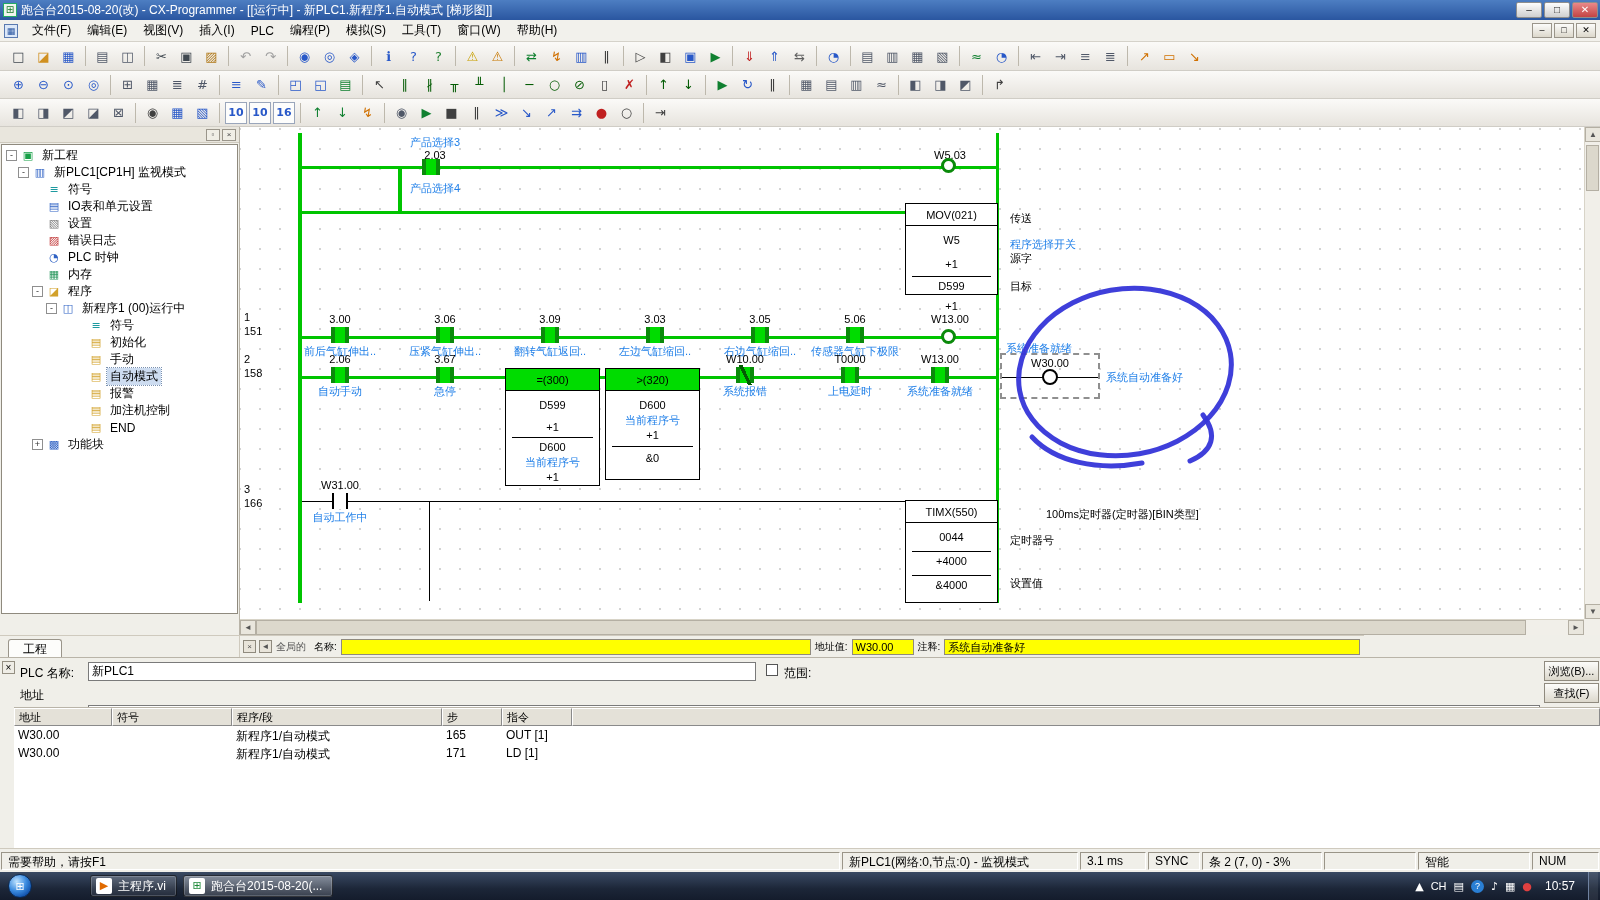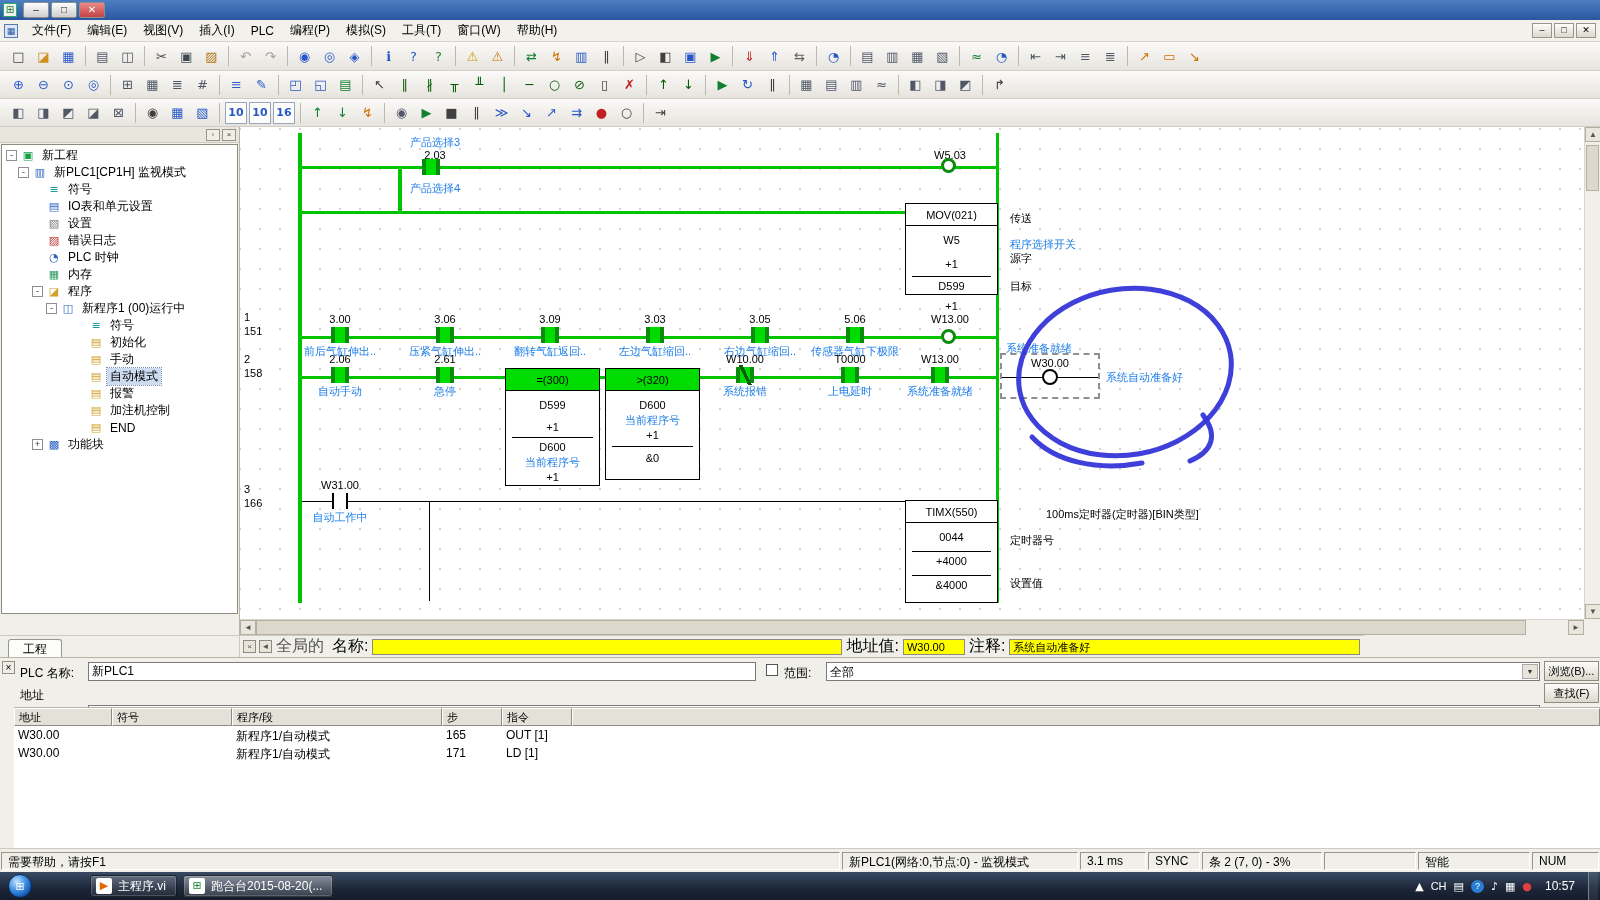--- a/index.html
+++ b/index.html
@@ -64,21 +64,21 @@
 #hscroll{position:absolute;left:240px;top:619px;width:1344px;height:16px;background:#f1efe9;border-top:1px solid #d8d4c8;display:flex}
 .sarr{width:16px;height:15px;border:1px solid #b4afa3;background:#e9e6dd;font-size:8px;line-height:13px;text-align:center;color:#555;flex:0 0 16px}
 .sthumbh{height:15px;width:1270px;background:#dcd8cc;border:1px solid #b4afa3}
 .sthumbv{position:absolute;left:1px;top:18px;width:13px;height:46px;background:#dcd8cc;border:1px solid #b4afa3}
 #scorner{position:absolute;left:1584px;top:619px;width:16px;height:16px;background:#f1efe9}
 
 #bottombar{position:absolute;left:0;top:635px;width:1364px;height:22px;background:#f0efe9;border-top:1px solid #cfcabe;display:flex;align-items:center}
 #treetabarea{width:240px;align-self:stretch;border-right:1px solid #cfcabe;display:flex;align-items:flex-end;padding-left:8px}
 .ttab{height:18px;padding:1px 14px;background:#fdfdfb;border:1px solid #9a958a;border-bottom:none;border-radius:3px 3px 0 0;font-size:12px}
 .ibtn{width:13px;height:13px;border:1px solid #8f8a7e;background:#e8e4da;margin-left:3px;font-size:8px;line-height:11px;text-align:center;color:#555}
-.ilbl{font-size:16px;margin:8px 4px;white-space:nowrap}
+.ilbl{font-size:10px;margin:8px 4px;white-space:nowrap}
 .gl2{color:#555}
 .ifld{height:16px;background:#ffff00;border:1px solid #8f8a7e;font-size:11px;padding:0 3px;line-height:14px;overflow:hidden;white-space:nowrap}
 
 #findpanel{position:absolute;left:0;top:657px;width:1600px;height:191px;background:#f0efe9;border-top:1px solid #b9b4a8}
 .fclose{position:absolute;left:2px;top:3px;width:13px;height:13px;border:1px solid #948f82;background:#efede6;font-size:10px;line-height:11px;text-align:center}
 .flbl{position:absolute;font-size:12px;white-space:nowrap}
 .ftxt{position:absolute;height:19px;border:1px solid #7a7a7a;background:#fff;font-size:12px;padding:0 3px;font-family:inherit}
 .fchk{position:absolute;width:12px;height:12px;border:1px solid #555;background:#fff}
 .fcombo{position:absolute;height:19px;border:1px solid #7a7a7a;background:#fff;font-size:12px;padding:1px 3px}
 .carr{position:absolute;right:1px;top:1px;width:16px;height:15px;background:#e8e4dc;border:1px solid #aaa;font-size:7px;line-height:14px;text-align:center;color:#333}
@@ -105,20 +105,21 @@
 .helpdot{width:13px;height:13px;border-radius:50%;background:#2a7fd4;color:#fff;font-size:9px;line-height:12px;text-align:center}
 .reddot{color:#e04040}
 #clock{font-size:12px;margin:0 6px}
 #showdesk{width:10px;height:28px;border-left:1px solid #6f82a0;background:rgba(255,255,255,.08)}
 </style>
 </head>
 <body>
 
 <div id="titlebar">
   <span class="appico">⊞</span>
+  <span id="title">跑合台2015-08-20(改) - CX-Programmer - [[运行中] - 新PLC1.新程序1.自动模式 [梯形图]]</span>
   <span class="wbtns">
     <span class="wb">–</span>
     <span class="wb">□</span>
     <span class="wb close">✕</span>
   </span>
 </div>
 
 <div id="menubar">
   <span class="mico">▦</span>
   <span class="mi">文件(F)</span>
@@ -443,21 +444,21 @@
 
   <div class="rnum" style="left:4px;top:226px">2</div>
   <div class="rnum" style="left:4px;top:240px">158</div>
   <div class="gl" style="left:62px;top:249px;width:696px;height:3px"></div>
   <div class="kt" style="left:60px;top:226px">
     <div class="a">2.06</div>
       <div class="sym"></div>
       <div class="lb">自动手动</div>
   </div>
   <div class="kt" style="left:165px;top:226px">
-    <div class="a">2.61</div>
+    <div class="a">3.67</div>
       <div class="sym"></div>
       <div class="lb">急停</div>
   </div>
   <div class="ibox" style="left:265px;top:241px;width:95px;height:118px">
     <div class="tt ghd">=(300)</div>
     <div class="irow" style="top:30px">D599</div>
     <div class="irow" style="top:52px">+1</div>
     <div class="idiv" style="top:68px"></div>
     <div class="irow" style="top:72px">D600</div>
     <div class="irow blu" style="top:87px">当前程序号</div>
@@ -547,24 +548,20 @@
   <span class="ilbl">注释:</span>
   <span class="ifld" style="flex:1;margin-right:4px">系统自动准备好</span>
 </div>
 
 <div id="findpanel">
   <div class="fclose">×</div>
   <span class="flbl" style="left:20px;top:7px">PLC 名称:</span>
   <input class="ftxt" style="left: 88px; top: 4px; width: 668px;" value="新PLC1">
   <span class="fchk" style="left:766px;top:6px"></span>
   <span class="flbl" style="left:784px;top:7px">范围:</span>
-  <div class="fcombo" style="left:826px;top:4px;width:714px">
-    <span>全部</span>
-    <span class="carr">▼</span>
-  </div>
   <button class="fbtn" style="left:1544px;top:3px">浏览(B)...</button>
   <span class="flbl" style="left:20px;top:29px">地址</span>
   <input class="ftxt" style="left: 88px; top: 8px; width: 1452px; margin-top: 39px;" value="W30. 00">
   <button class="fbtn" style="left:1544px;top:25px">查找(F)</button>
   <div id="ftable">
     <div class="fhdr">
       <span class="fh w1">地址</span>
       <span class="fh w2">符号</span>
       <span class="fh w3">程序/段</span>
       <span class="fh w4">步</span>

